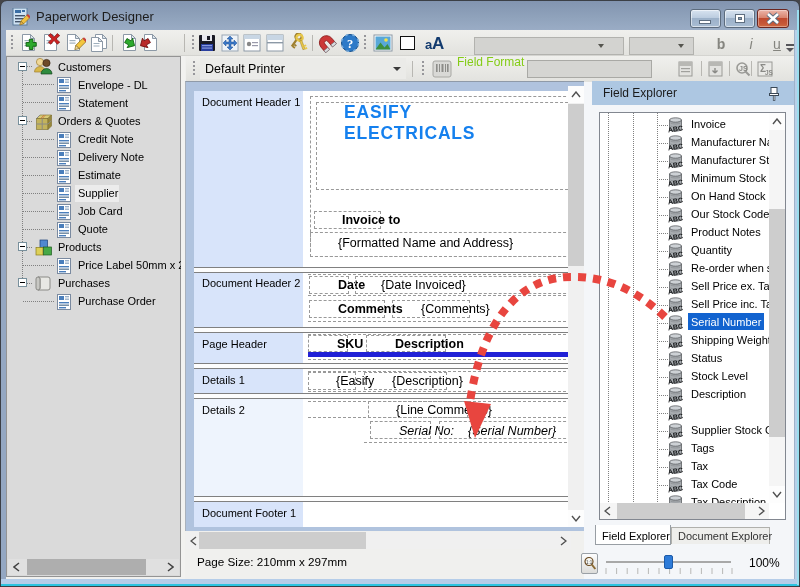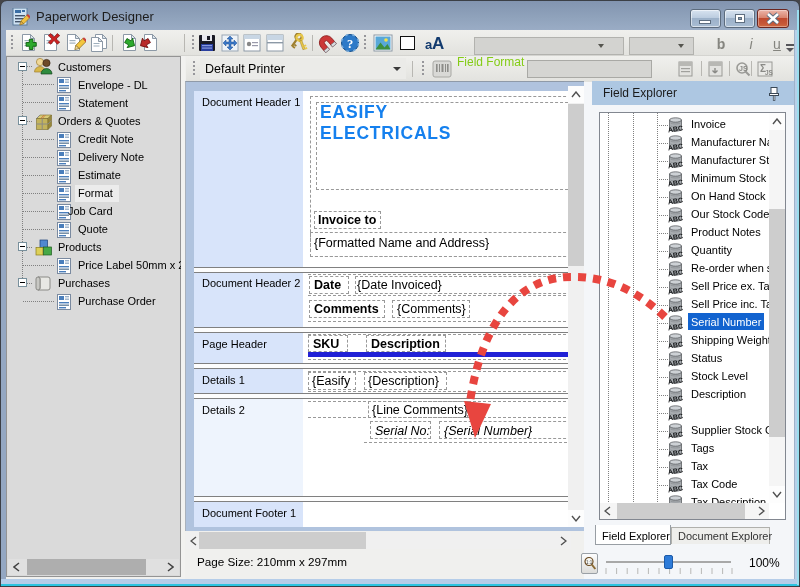--- a/index.html
+++ b/index.html
@@ -32,21 +32,21 @@
 .expander { position:absolute; width:9px; height:9px; background:#fff; border:1px solid #78909c; }
 .expander:before { content:""; position:absolute; left:1px; top:3px; width:5px; height:1px; background:#000; }
 
 #design { left:185px; top:81px; width:399px; height:450px; background:#b0c3de; border-top:1px solid #8f9aa8; border-left:1px solid #aab2bc; }
 #doc { left:194px; top:91px; width:374px; height:436px; background:#fff; overflow:hidden; }
 .seclabel { position:absolute; left:0; width:109px; background:#d8e4fa; }
 .seclabel span { position:absolute; left:8px; top:5px; font-size:11px; color:#000; white-space:nowrap; }
 .sep { position:absolute; left:0; width:374px; height:6px; background:#fdfdfd; border-top:1px solid #808080; border-bottom:1px solid #808080; }
 .dash { position:absolute; border:1px dashed #999; }
 .dashline { position:absolute; height:1px; background-image:repeating-linear-gradient(to right,#999 0 3px,transparent 3px 5px); }
-.fld { position:absolute; font-size:12.5px; color:#000; white-space:nowrap; }
+.fld { position:absolute; font-size:12.5px; color:#000; white-space:nowrap;margin-left:24px; }
 .b { font-weight:bold; }
 .i { font-style:italic; }
 
 #rpanel { left:584px; top:82px; width:210px; height:497px; background:#f4f6f9; }
 #rhead { left:592px; top:81px; width:202px; height:24px; background:#adc7e2; }
 #rhead span { position:absolute; left:11px; top:5px; font-size:12px; color:#1a1a1a; }
 #rlist { left:599px; top:112px; width:187px; height:408px; background:#fff; border:1px solid #828790; overflow:hidden; }
 .frow { position:absolute; left:0; height:18px; width:187px; font-size:11px; line-height:18px; white-space:nowrap; }
 .frow .txt { position:absolute; left:91px; }
 .fsel { position:absolute; background:#1263cf; color:#fff; }
@@ -336,25 +336,25 @@
       </svg>
     <div class="trow" style="left:71px;top:91px">Delivery Note</div>
     <svg class="abs" style="left:50px;top:111px" width="14" height="16">
         <use href="#docicon"></use>
       </svg>
     <div class="trow" style="left:71px;top:109px">Estimate</div>
     <div class="abs" style="left:68px;top:128px;width:44px;height:17px;background:#ececec"></div>
     <svg class="abs" style="left:50px;top:129px" width="14" height="16">
         <use href="#docicon"></use>
       </svg>
-    <div class="trow" style="left:71px;top:127px">Format</div>
+    <div class="trow" style="left:71px;top:127px">Supplier</div>
     <svg class="abs" style="left:50px;top:147px" width="14" height="16">
         <use href="#docicon"></use>
       </svg>
-    <div class="trow" style="left:61px;top:145px">Job Card</div>
+    <div class="trow" style="left:71px;top:145px">Job Card</div>
     <svg class="abs" style="left:50px;top:165px" width="14" height="16">
         <use href="#docicon"></use>
       </svg>
     <div class="trow" style="left:71px;top:163px">Quote</div>
     <div class="trow" style="left:51px;top:181px">Products</div>
     <svg class="abs" style="left:50px;top:201px" width="14" height="16">
         <use href="#docicon"></use>
       </svg>
     <div class="trow" style="left:71px;top:199px">Price Label 50mm x 2</div>
     <div class="trow" style="left:51px;top:217px">Purchases</div>

